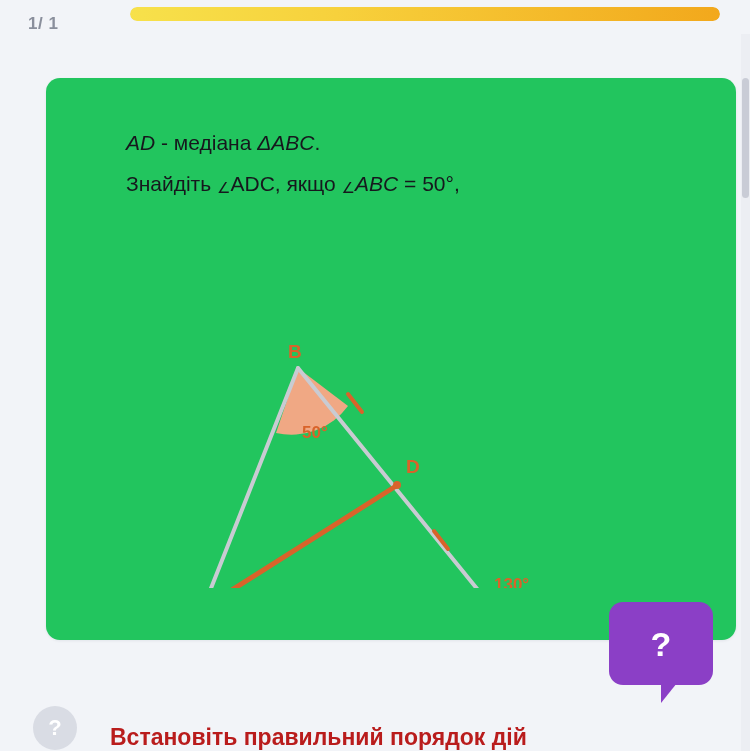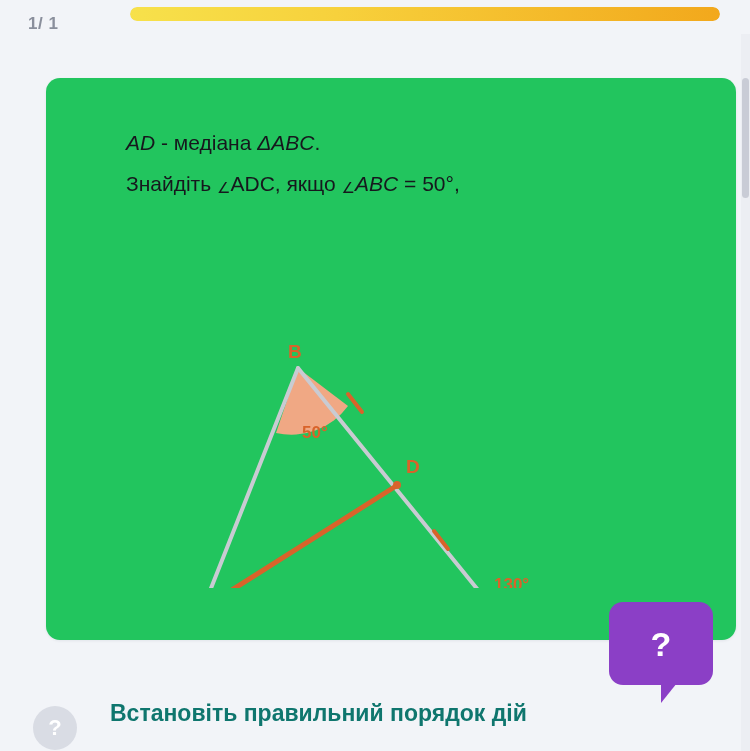--- a/index.html
+++ b/index.html
@@ -129,24 +129,24 @@
     color: #ffffff;
     font-size: 22px;
     font-weight: bold;
     display: flex;
     align-items: center;
     justify-content: center;
   }
   .next-title {
     position: absolute;
     left: 110px;
-    top: 700px;
+    top: 724px;
     font-size: 23px;
     font-weight: bold;
-    color: #0f766e;
+    color: #b91c1c;
     white-space: nowrap;
     overflow: hidden;
     height: 27px;
   }
 
   
   .help-bubble {
     position: absolute;
     left: 609px;
     top: 602px;

